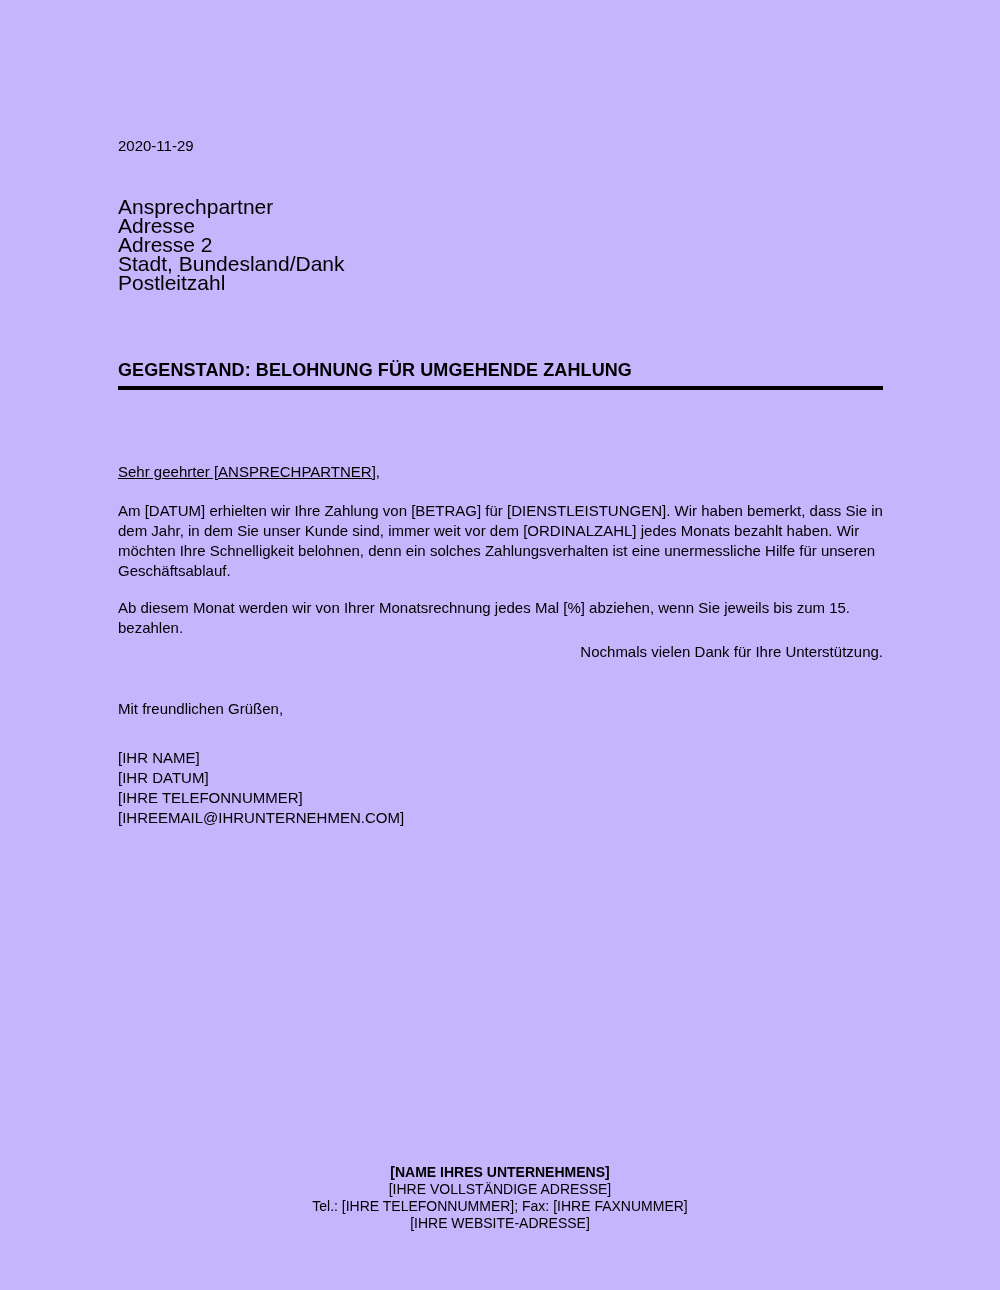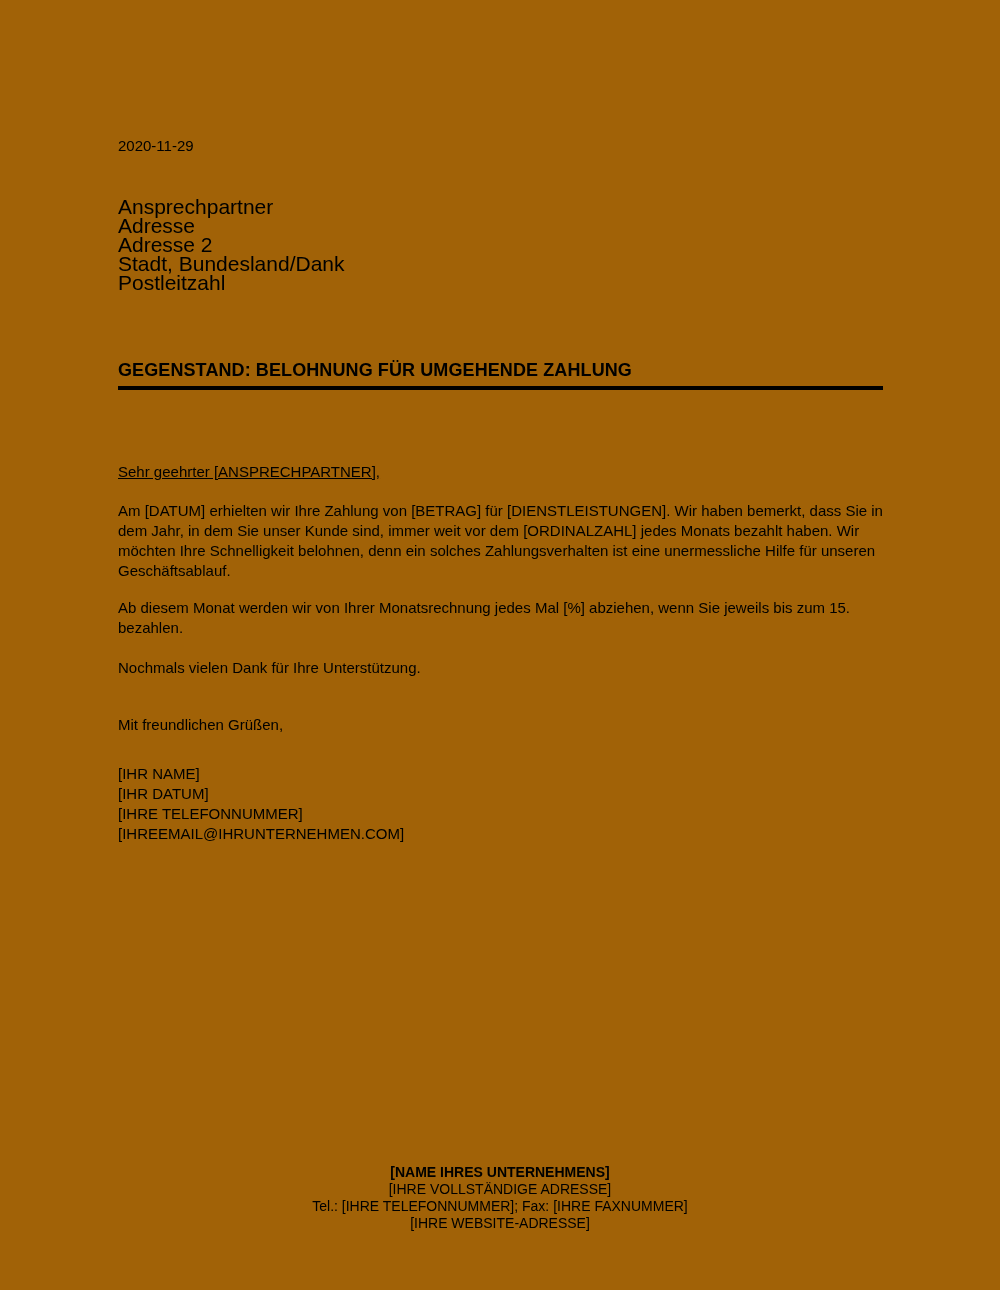--- a/index.html
+++ b/index.html
@@ -4,21 +4,21 @@
 <style>
   html, body {
     margin: 0;
     padding: 0;
     background: #ffffff;
   }
   .page {
     position: relative;
     width: 1000px;
     height: 1290px;
-    background: #a16207;
+    background: #c4b5fd;
     font-family: "Liberation Sans", "DejaVu Sans", sans-serif;
     color: #000000;
     overflow: hidden;
   }
   .content {
     position: absolute;
     left: 118px;
     top: 0;
     width: 765px;
     padding-top: 136px;
@@ -51,21 +51,21 @@
     font-size: 15px;
     line-height: 19px;
     text-decoration: underline;
   }
   .para {
     font-size: 15px;
     line-height: 20px;
   }
   .para-1 { margin-top: 20px; }
   .para-2 { margin-top: 17px; }
-  .para-3 { margin-top: 20px; }
+  .para-3 { margin-top: 4px; text-align: right; }
   .closing {
     margin-top: 37px;
     font-size: 15px;
     line-height: 19px;
   }
   .signature {
     margin-top: 30px;
     font-size: 15px;
     line-height: 20px;
   }

